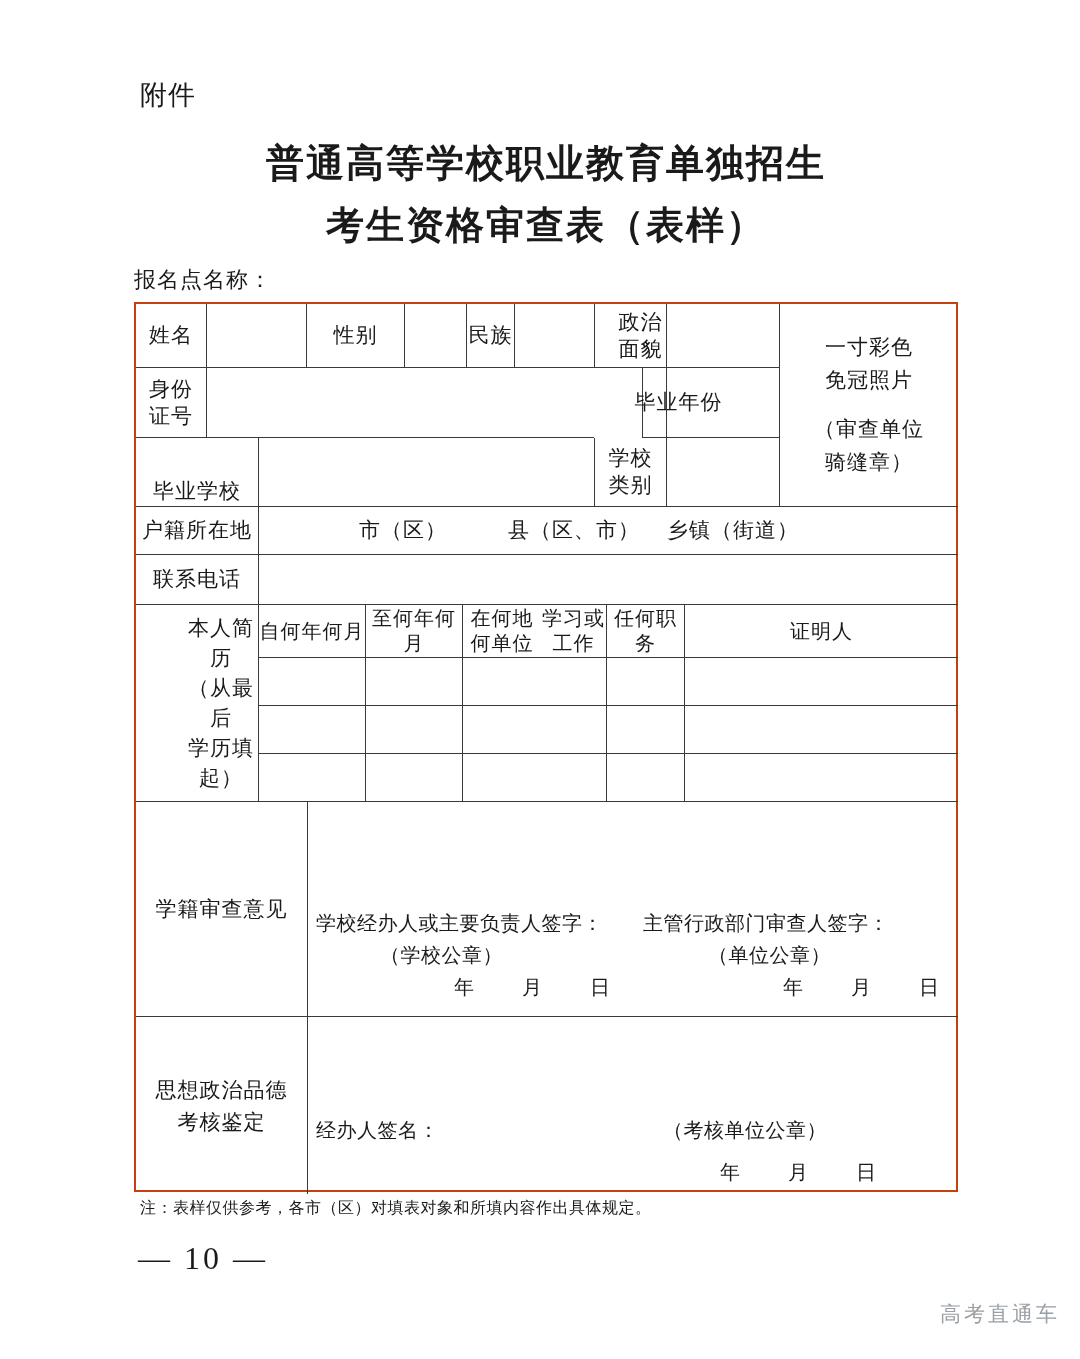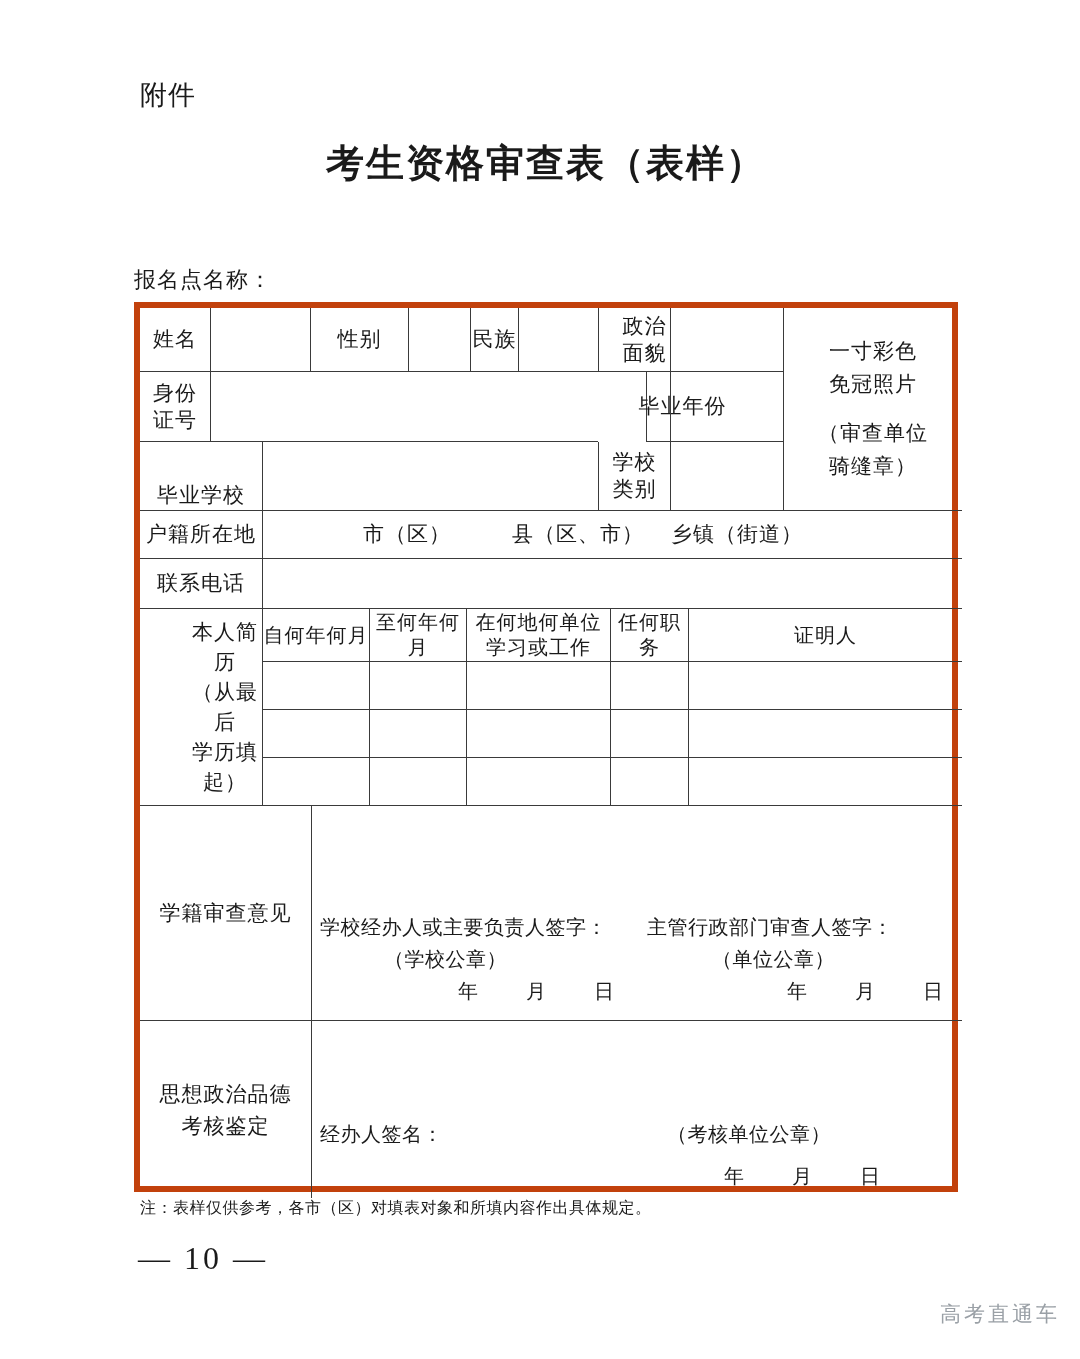--- a/index.html
+++ b/index.html
@@ -30,21 +30,21 @@
   .site-label{
     position:absolute;left:134px;top:266px;
     font-size:22px;line-height:28px;
     letter-spacing:1px;
   }
 
   
   .tbl{
     position:absolute;left:134px;top:302px;
     width:824px;height:890px;
-    border:6px solid #c2410c;
+    border:2px solid #c2410c;
     box-sizing:border-box;
   }
   .cell{
     position:absolute;
     box-sizing:border-box;
     display:flex;
     align-items:center;
     justify-content:center;
     text-align:center;
     font-size:21px;
@@ -91,20 +91,21 @@
   }
 </style>
 </head>
 <body>
 
 <div class="page">
 
   <div class="attach-label">附件</div>
 
   <div class="doc-title">
+    <span class="ln">普通高等学校职业教育单独招生</span>
     <span class="ln">考生资格审查表（表样）</span>
   </div>
 
   <div class="site-label">报名点名称：</div>
 
   <div class="tbl">
 
     <div class="cell bb" style="left:0px;top:0px;width:70px;height:64px;">
       <span>姓名</span>
     </div>
@@ -170,21 +171,21 @@
       <span>（从最后</span>
       <span>学历填起）</span>
     </div>
 
     <div class="cell bl bb rh" style="left:122px;top:301px;width:107px;height:53px;">
       <span>自何年何月</span>
     </div>
     <div class="cell bl bb rh" style="left:229px;top:301px;width:97px;height:53px;">
       <span>至何年何月</span>
     </div>
-    <div class="cell bl bb rh" style="left:326px;top:301px;width:144px;height:53px;flex-direction:column;line-height:25px;">
+    <div class="cell bl bb rh" style="left:326px;top:301px;width:144px;height:53px;flex-direction:row;line-height:25px;">
       <span>在何地何单位</span>
       <span>学习或工作</span>
     </div>
     <div class="cell bl bb rh" style="left:470px;top:301px;width:78px;height:53px;">
       <span>任何职务</span>
     </div>
     <div class="cell bl bb rh" style="left:548px;top:301px;width:274px;height:53px;">
       <span>证明人</span>
     </div>
 

